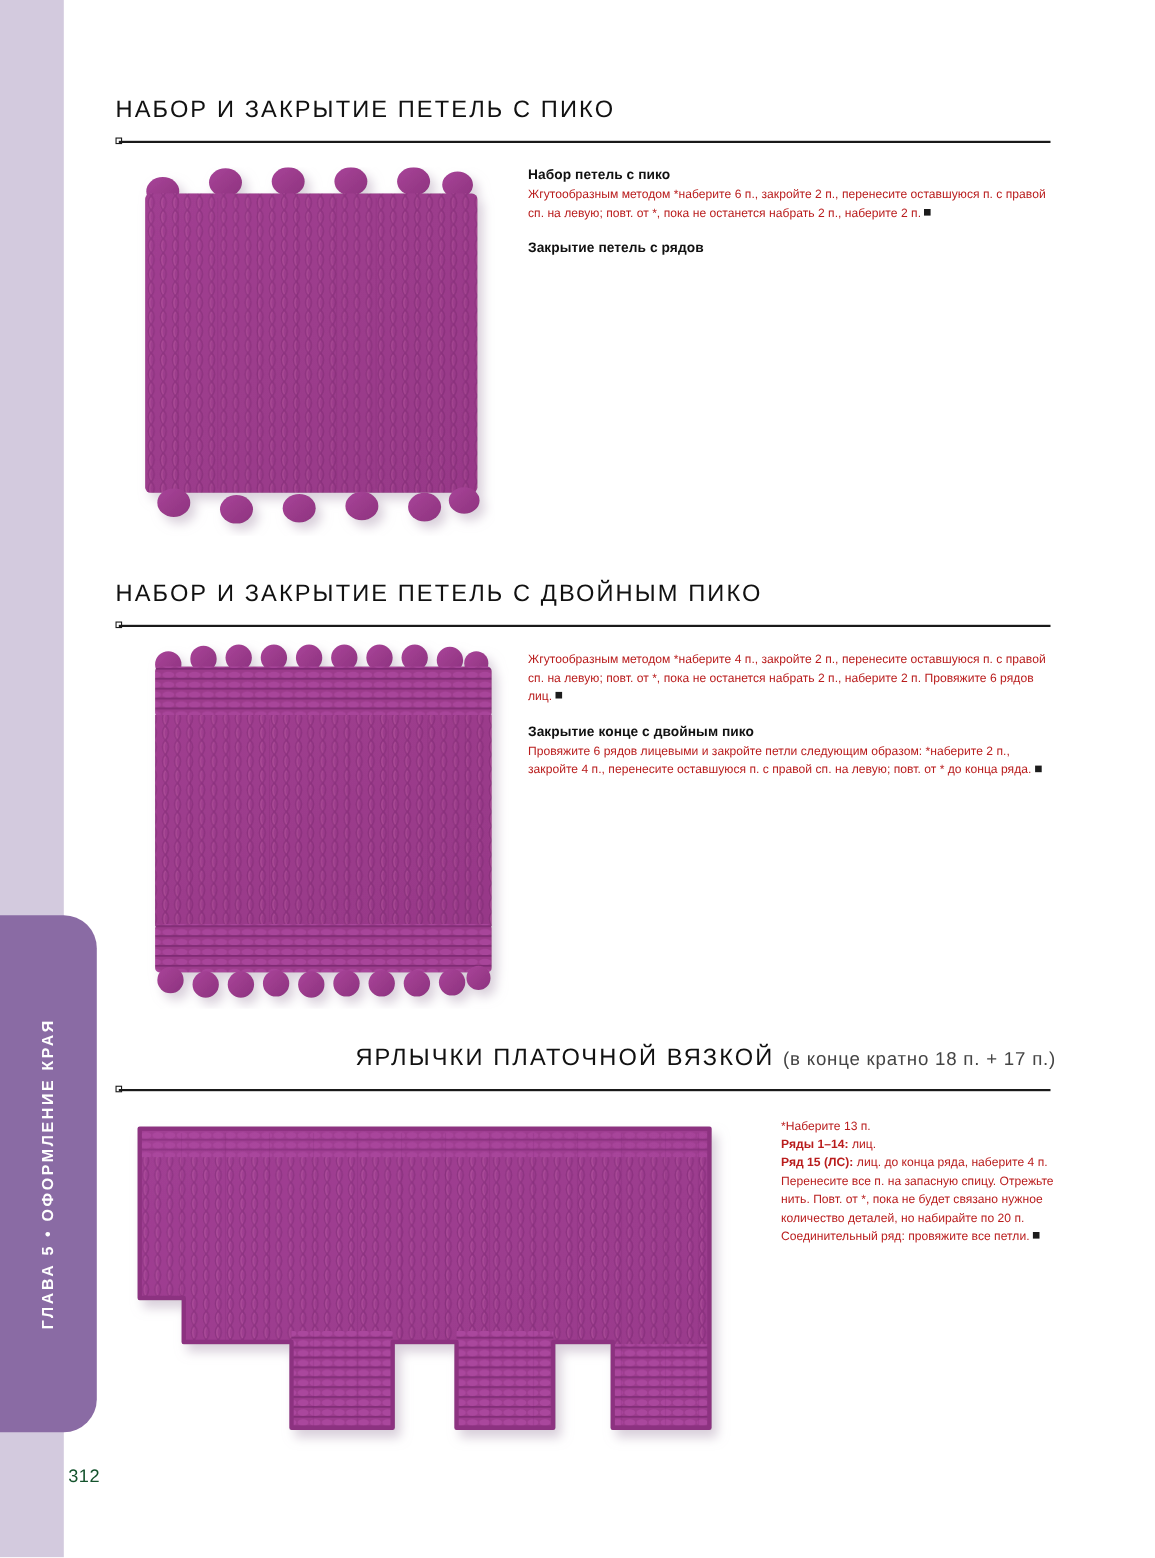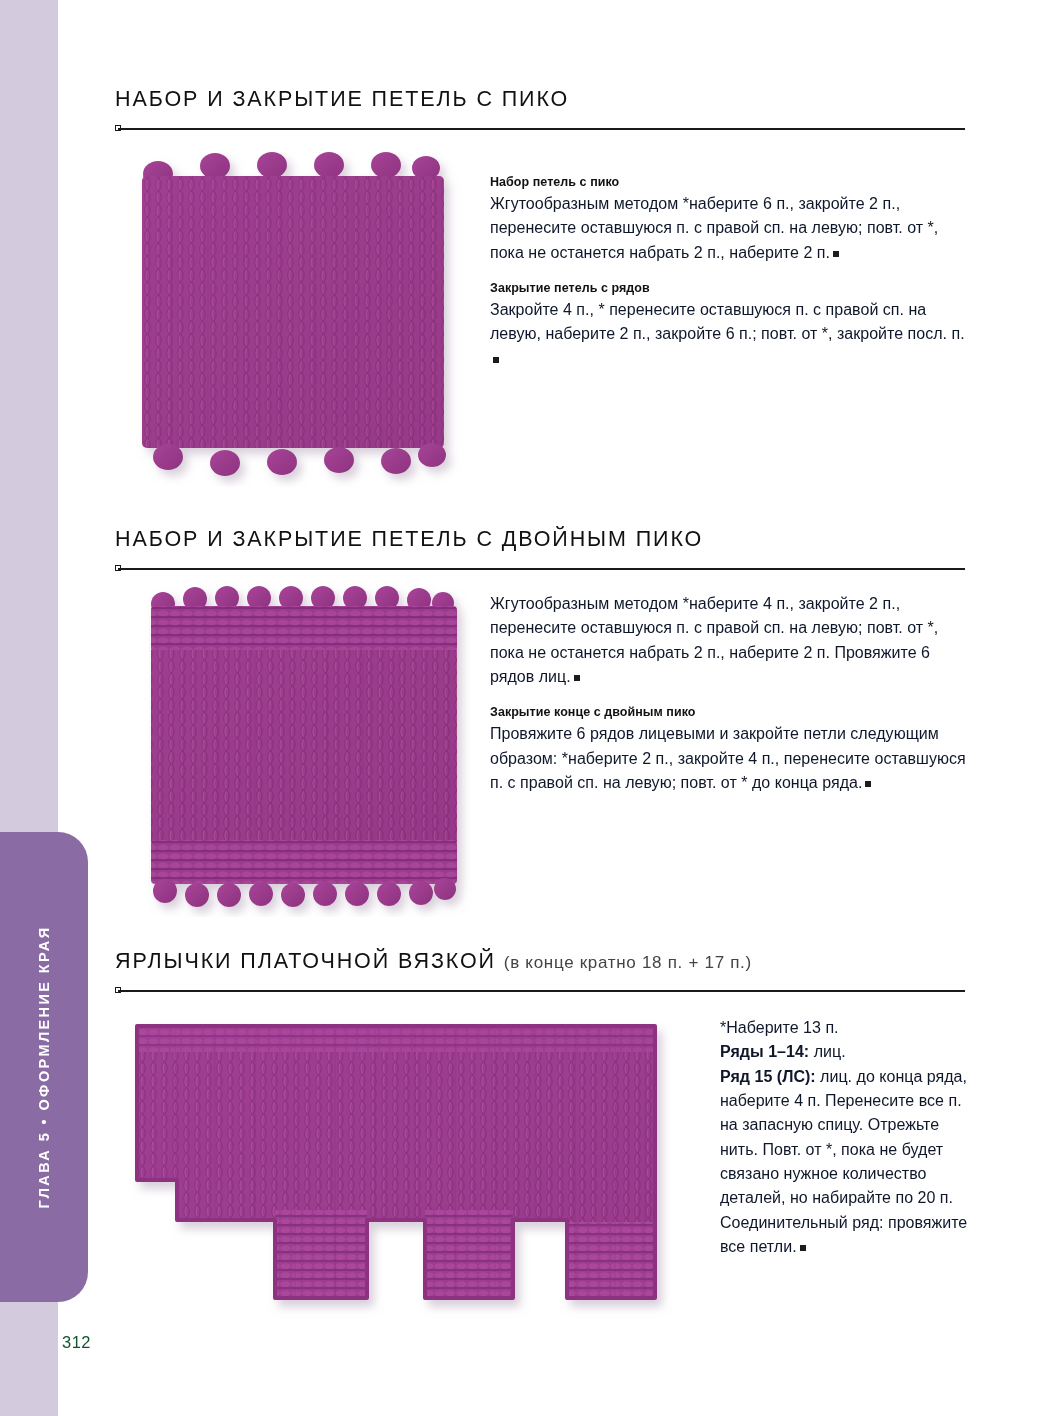--- a/index.html
+++ b/index.html
@@ -52,21 +52,21 @@
     position: absolute;
     left: 62px; top: 1333px;
     font-size: 16.5px;
     color: #14532d;
     letter-spacing: 0.5px;
   }
 
   
   .content {
     position: absolute;
-    left: 115px; top: 0;
+    left: 105px; top: 0;
     width: 855px; height: 996px;
   }
 
   .section { position: absolute; left: 0; width: 855px; }
 
   .sec-heading {
     font-size: 21.5px;
     font-weight: normal;
     letter-spacing: 1.9px;
     color: #111111;
@@ -103,22 +103,22 @@
   
   .textcol { position: absolute; }
   .blk-title {
     font-size: 12.5px;
     font-weight: bold;
     color: #111111;
     margin-bottom: 3px;
     letter-spacing: 0.05px;
   }
   .blk-body {
-    font-size: 16px;
-    color: #0f172a;
+    font-size: 11px;
+    color: #b91c1c;
     line-height: 1.52;
     letter-spacing: 0.02px;
   }
   .blk-body b { font-weight: bold; }
   .blk-spacer { height: 16px; }
   .eop {
     display: inline-block;
     width: 6px; height: 6px;
     background: #1c1c1c;
     margin-left: 3px;
@@ -199,26 +199,25 @@
             <line x1="160" y1="28" x2="160" y2="292"></line>
             <line x1="196" y1="28" x2="196" y2="292"></line>
             <line x1="232" y1="28" x2="232" y2="292"></line>
             <line x1="268" y1="28" x2="268" y2="292"></line>
             <line x1="300" y1="28" x2="300" y2="292"></line>
           </g>
         </g>
       </svg>
     </div>
 
-    <div class="textcol" style="left:375px; top:152px; width:478px;margin-top:23px;">
+    <div class="textcol" style="left:375px; top:152px; width:478px;">
       <div class="blk-title">Набор петель с пико</div>
       <div class="blk-body"><span>Жгутообразным методом *наберите 6 п., закройте 2 п., перенесите оставшуюся п. с правой сп. на левую; повт. от *, пока не останется набрать 2 п., наберите 2 п.</span><span class="eop"></span></div>
       <div class="blk-spacer"></div>
       <div class="blk-title">Закрытие петель с рядов</div>
-      <div class="blk-body"><span>Закройте 4 п., * перенесите оставшуюся п. с правой сп. на левую, наберите 2 п., закройте 6 п.; повт. от *, закройте посл. п.</span><span class="eop"></span></div>
     </div>
 
     <div class="section" style="top:528px;">
       <div class="sec-heading">НАБОР И ЗАКРЫТИЕ ПЕТЕЛЬ С ДВОЙНЫМ ПИКО</div>
       <div class="rule">
         <div class="marker"></div>
         <div class="line"></div>
       </div>
     </div>
 
@@ -292,21 +291,21 @@
       </svg>
     </div>
 
     <div class="textcol" style="left:375px; top:592px; width:478px;">
       <div class="blk-body"><span>Жгутообразным методом *наберите 4 п., закройте 2 п., перенесите оставшуюся п. с правой сп. на левую; повт. от *, пока не останется набрать 2 п., наберите 2 п. Провяжите 6 рядов лиц.</span><span class="eop"></span></div>
       <div class="blk-spacer"></div>
       <div class="blk-title">Закрытие конце с двойным пико</div>
       <div class="blk-body"><span>Провяжите 6 рядов лицевыми и закройте петли следующим образом: *наберите 2 п., закройте 4 п., перенесите оставшуюся п. с правой сп. на левую; повт. от * до конца ряда.</span><span class="eop"></span></div>
     </div>
 
-    <div class="section" style="top:950px;">
+    <div class="section" style="top:950px;text-align:right;">
       <div class="sec-heading"><span>ЯРЛЫЧКИ ПЛАТОЧНОЙ ВЯЗКОЙ</span> <span class="sub">(в конце кратно 18 п. + 17 п.)</span></div>
       <div class="rule">
         <div class="marker"></div>
         <div class="line"></div>
       </div>
     </div>
 
     <div class="swatch" style="left:0px; top:1010px;">
       <svg width="560" height="310" viewBox="0 0 560 310">
         <defs>

